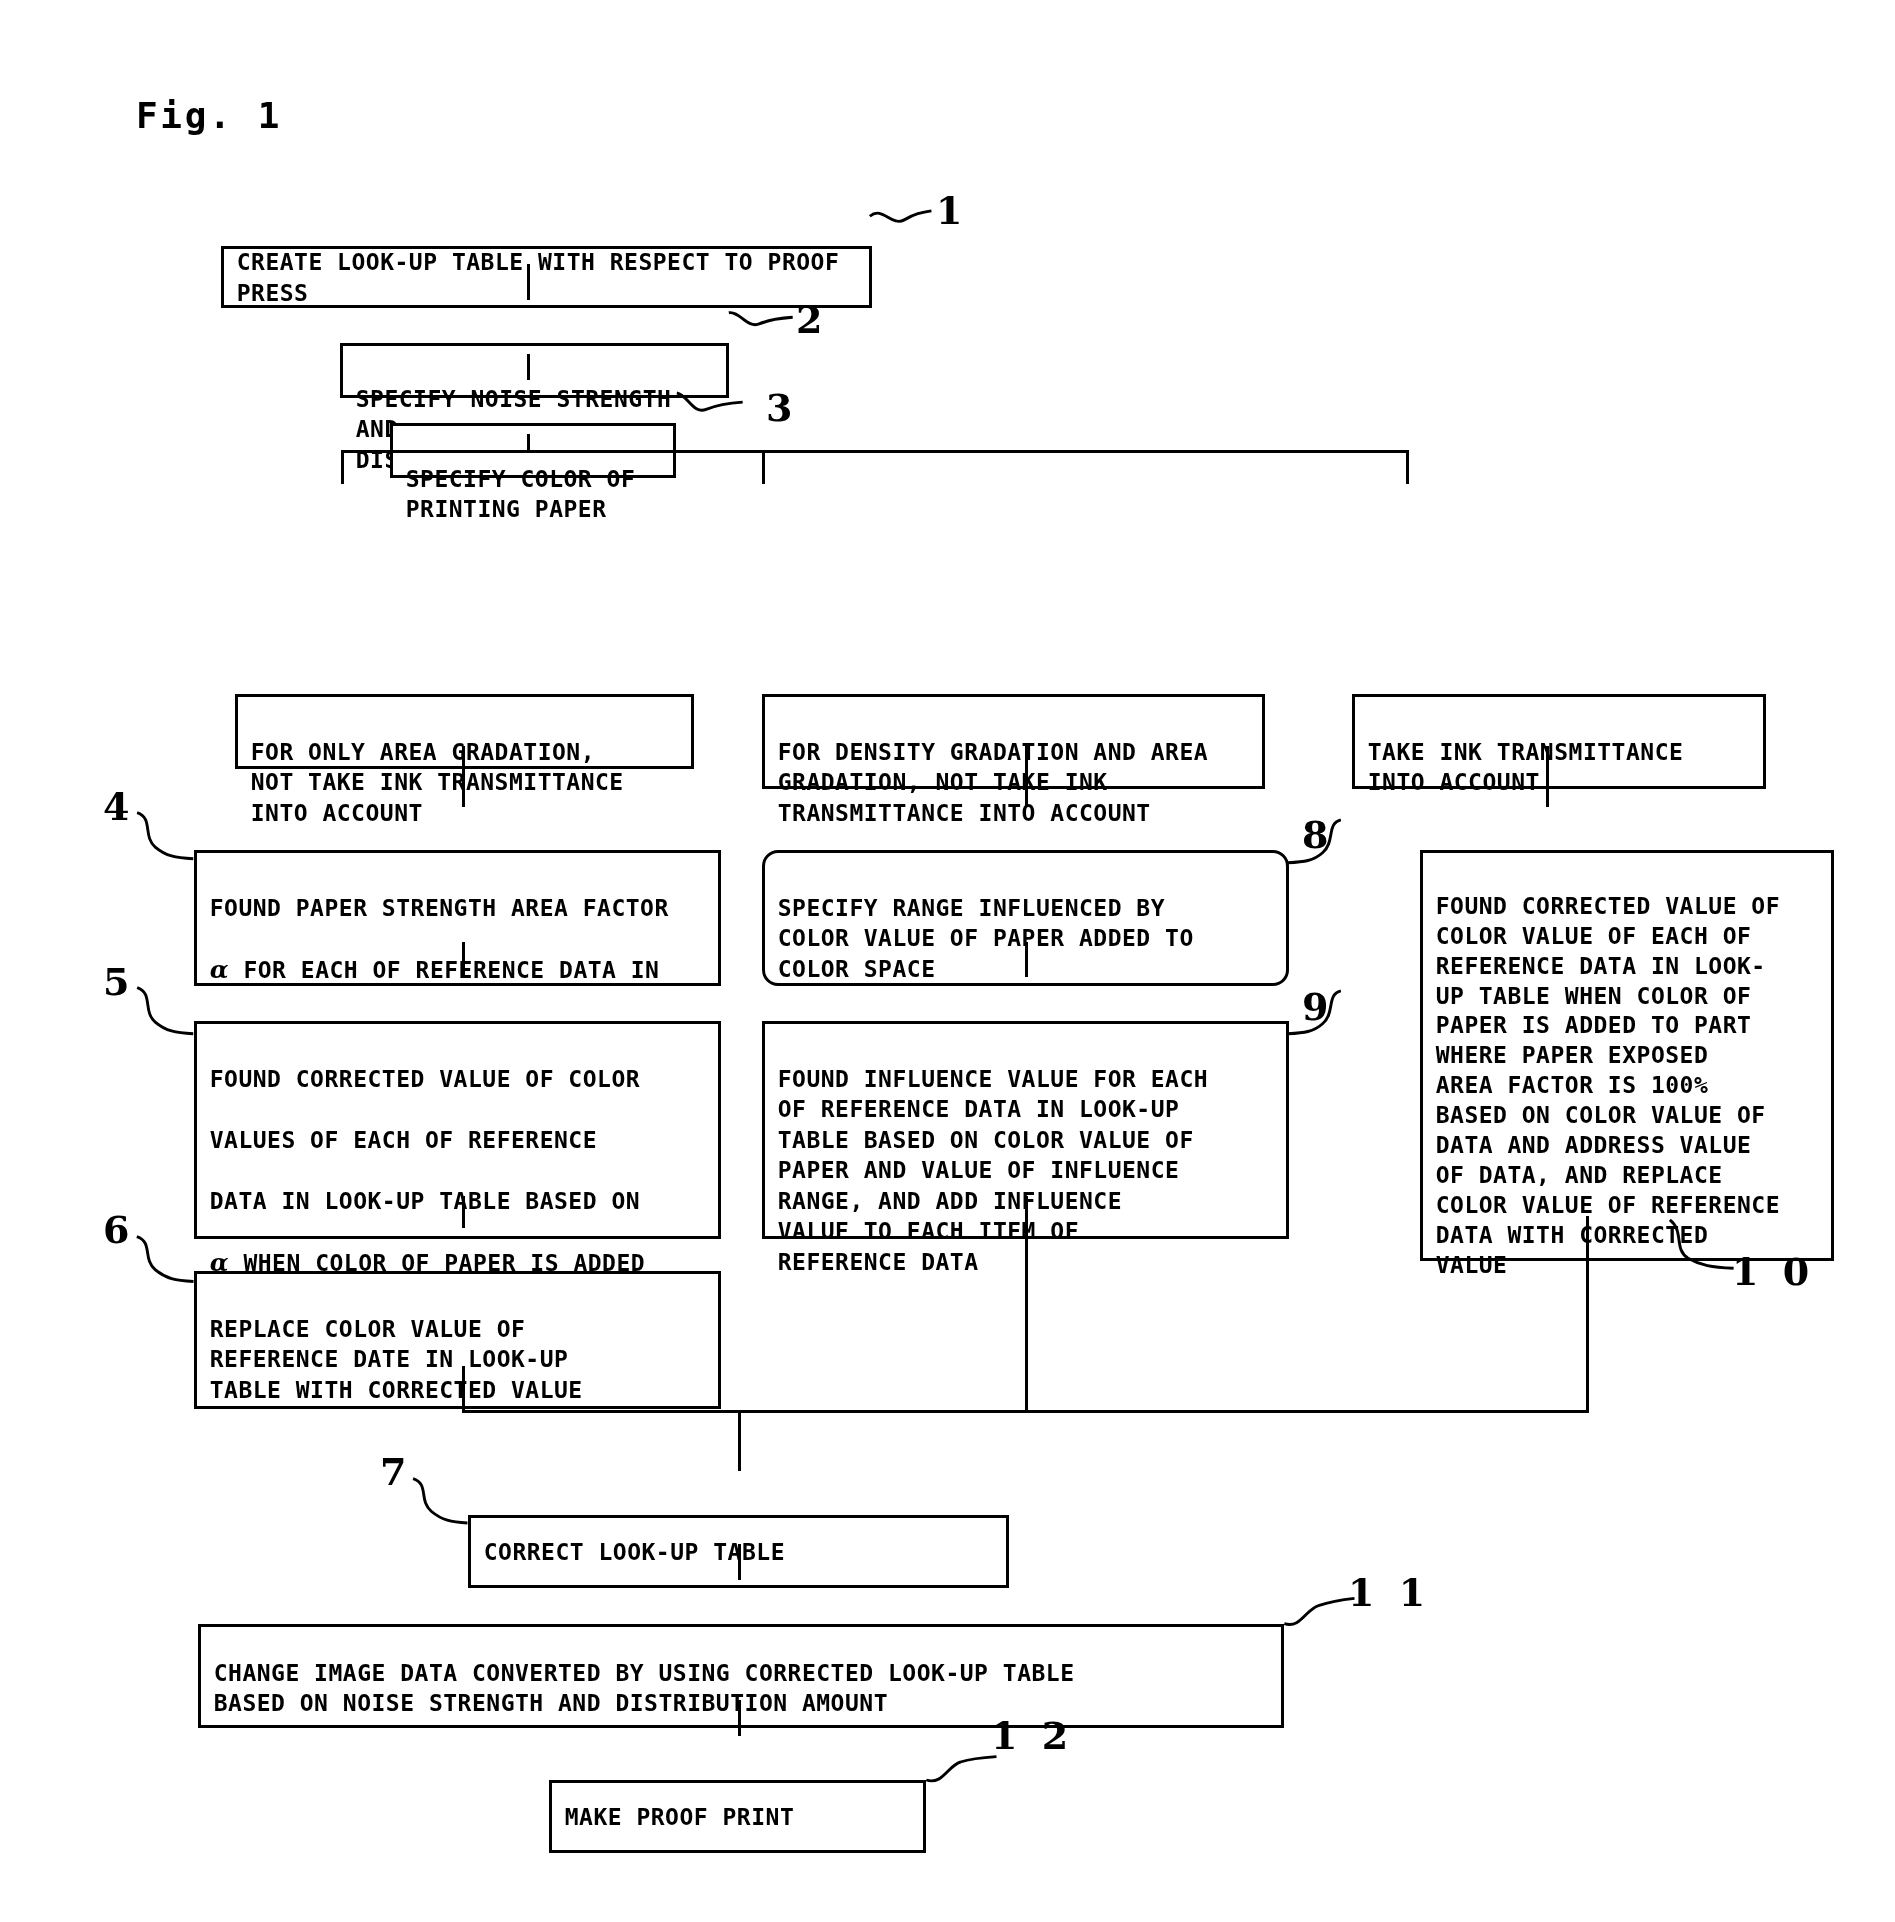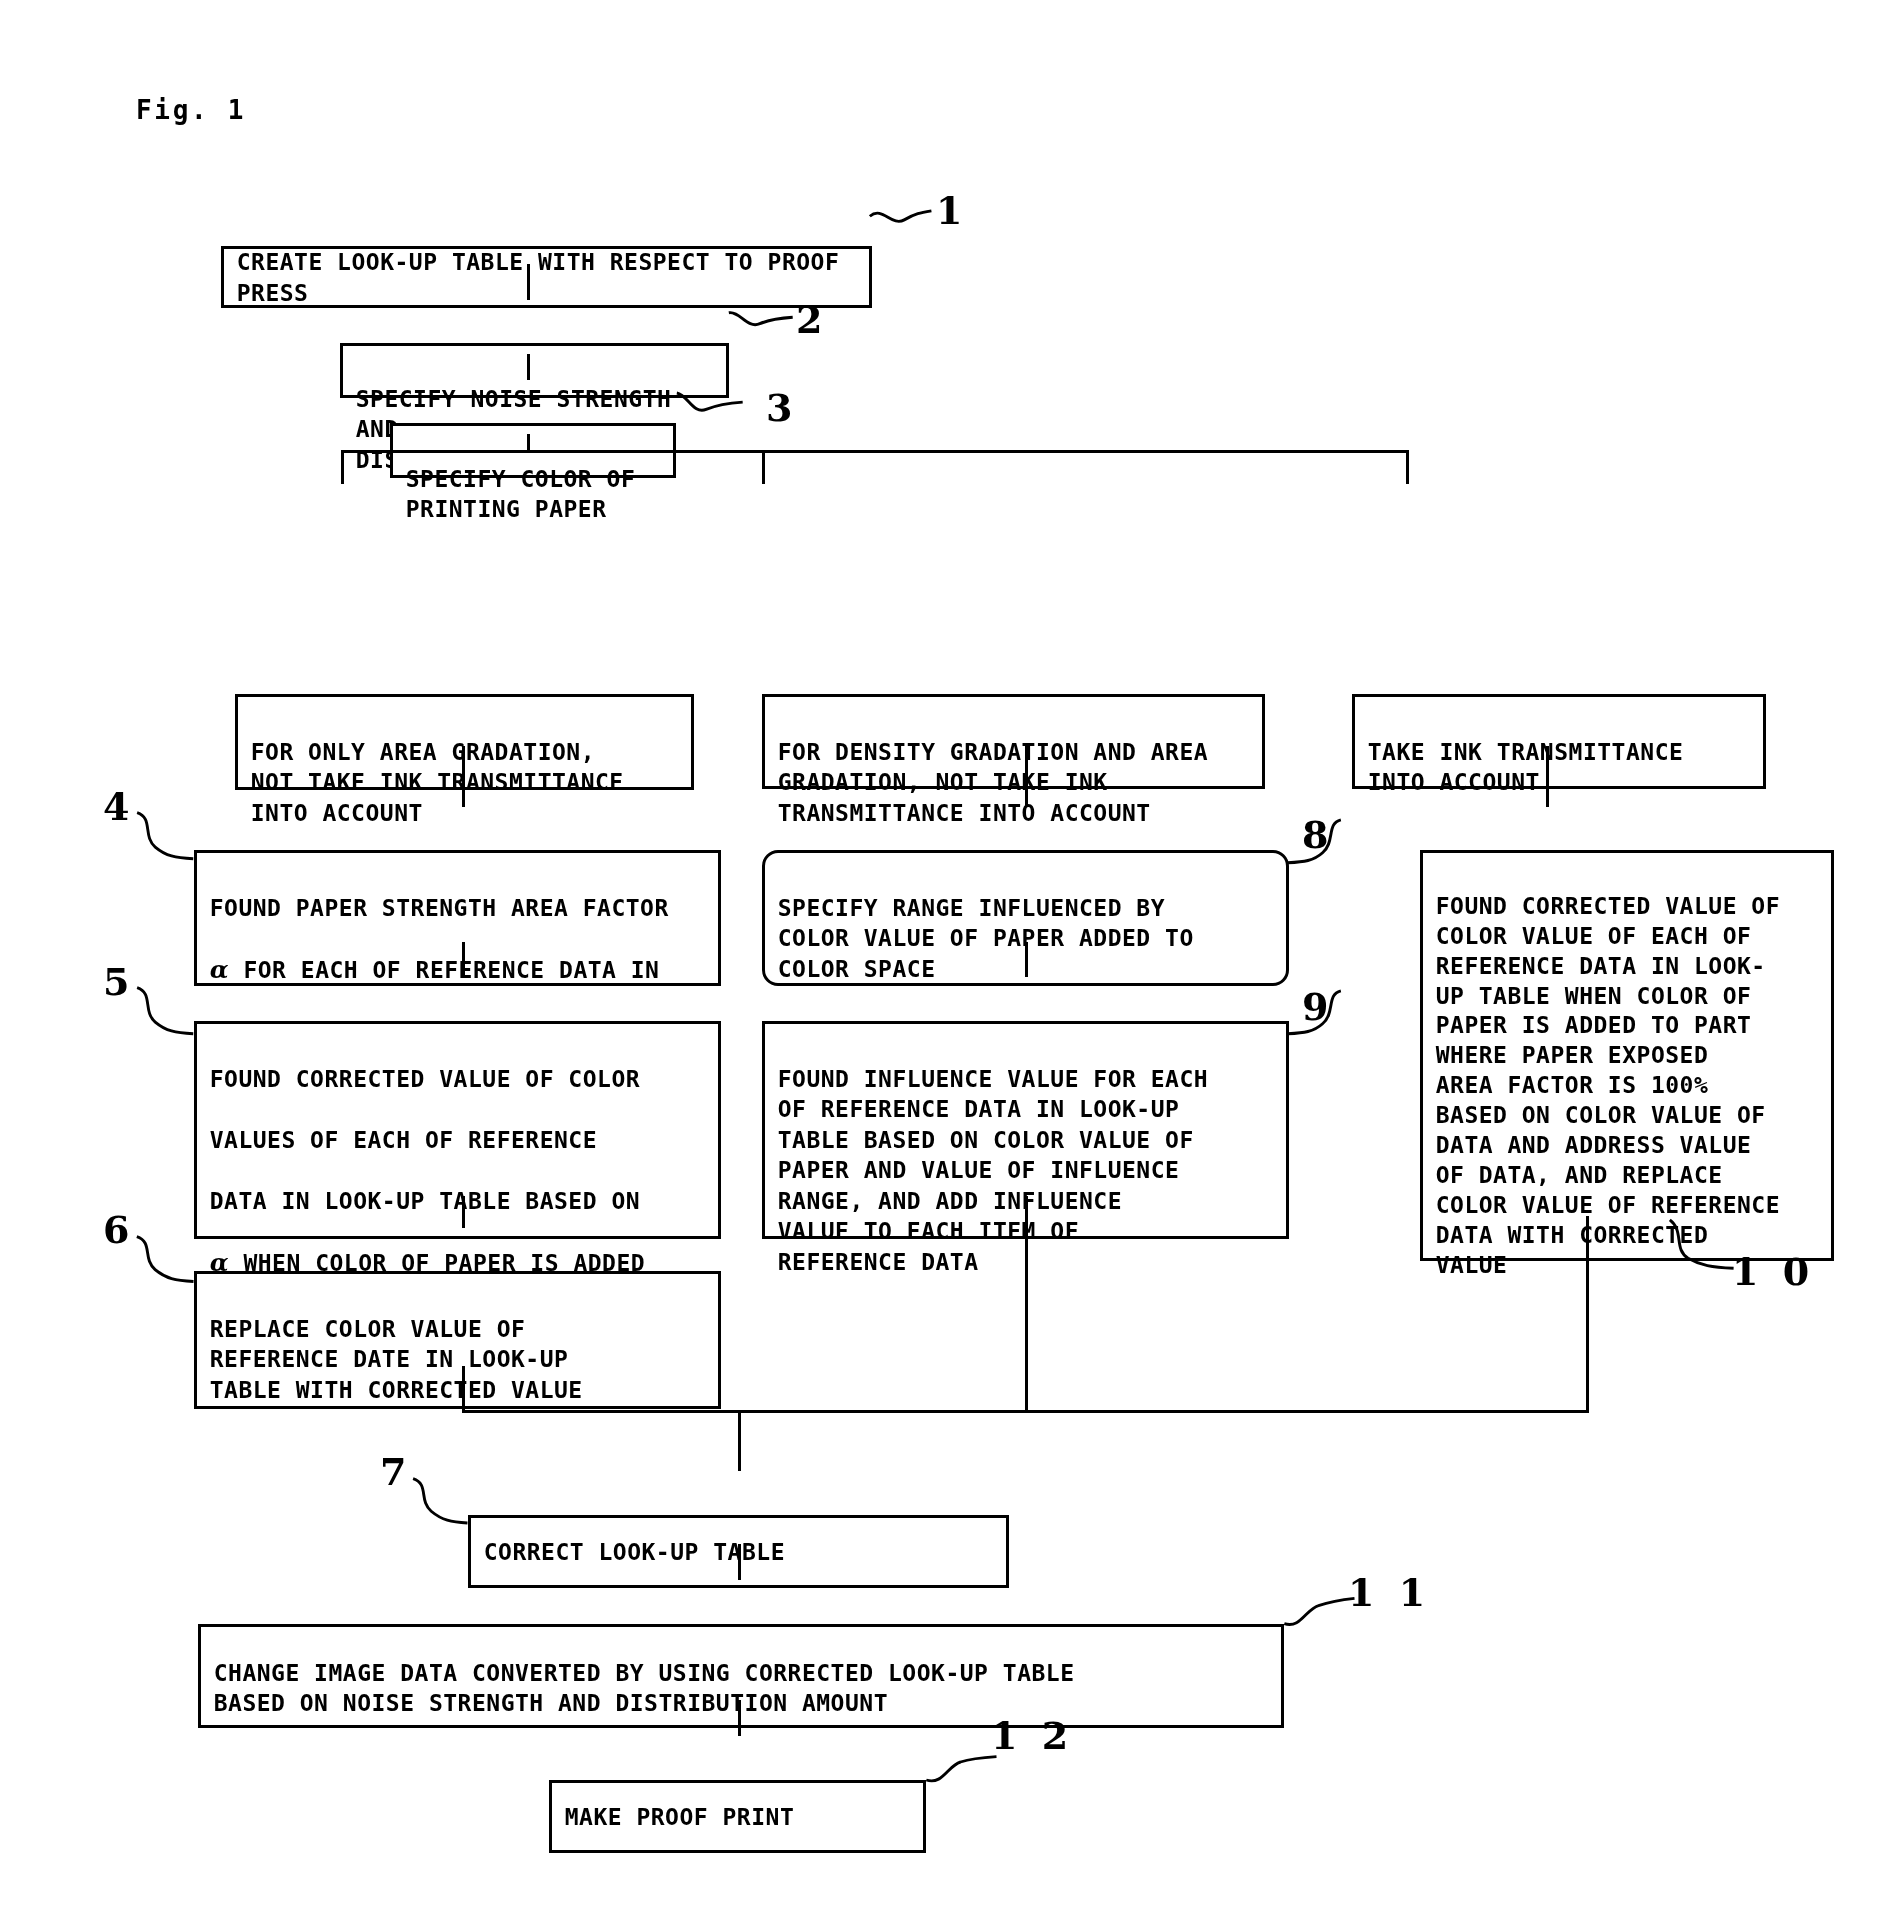--- a/index.html
+++ b/index.html
@@ -3,21 +3,21 @@
 <meta charset="utf-8">
 <style>
   html,body{margin:0;padding:0;background:#fff;}
   body{
     width:1896px;height:1923px;position:relative;overflow:hidden;
     font-family:"DejaVu Sans Mono","Liberation Mono",monospace;
     color:#000;
   }
   .fig-label{
     position:absolute;left:136px;top:95px;
-    font-size:26px;font-weight:bold;letter-spacing:2.7px;
+    font-size:36px;font-weight:bold;letter-spacing:2.7px;
     font-family:"DejaVu Sans Mono","Liberation Mono",monospace;
   }
   .box{
     position:absolute;box-sizing:border-box;
     border:3.6px solid #000;background:#fff;
     font-size:23px;line-height:1.33;
     letter-spacing:0.5px;
     padding:9px 11px 7.3px 12.7px;
     font-family:"DejaVu Sans Mono","Liberation Mono",monospace;
     white-space:pre-line;
@@ -71,21 +71,21 @@
   <path d="M2,2 C14,4 20,26 34,20 C46,15 58,13 74,12"></path>
 </svg>
 <div class="num" style="left:766px;top:385px;">3</div>
 
 <div class="ln vl" style="left:527px;top:434px;height:16.4px;"></div>
 <div class="ln hl" style="left:341px;top:450px;width:1068px;"></div>
 <div class="ln vl" style="left:341px;top:450px;height:34px;"></div>
 <div class="ln vl" style="left:762px;top:450px;height:34px;"></div>
 <div class="ln vl" style="left:1406px;top:450px;height:34px;"></div>
 
-<div class="box" style="left:235px;top:650px;width:459px;height:96px;">
+<div class="box" style="left:235px;top:650px;width:459px;height:75px;">
   <span>FOR ONLY AREA GRADATION,
 NOT TAKE INK TRANSMITTANCE
 INTO ACCOUNT</span>
 </div>
 <div class="box" style="left:762px;top:650px;width:503px;height:95px;">
   <span>FOR DENSITY GRADATION AND AREA
 GRADATION, NOT TAKE INK
 TRANSMITTANCE INTO ACCOUNT</span>
 </div>
 <div class="box" style="left:1352px;top:650px;width:414px;height:95px;">

